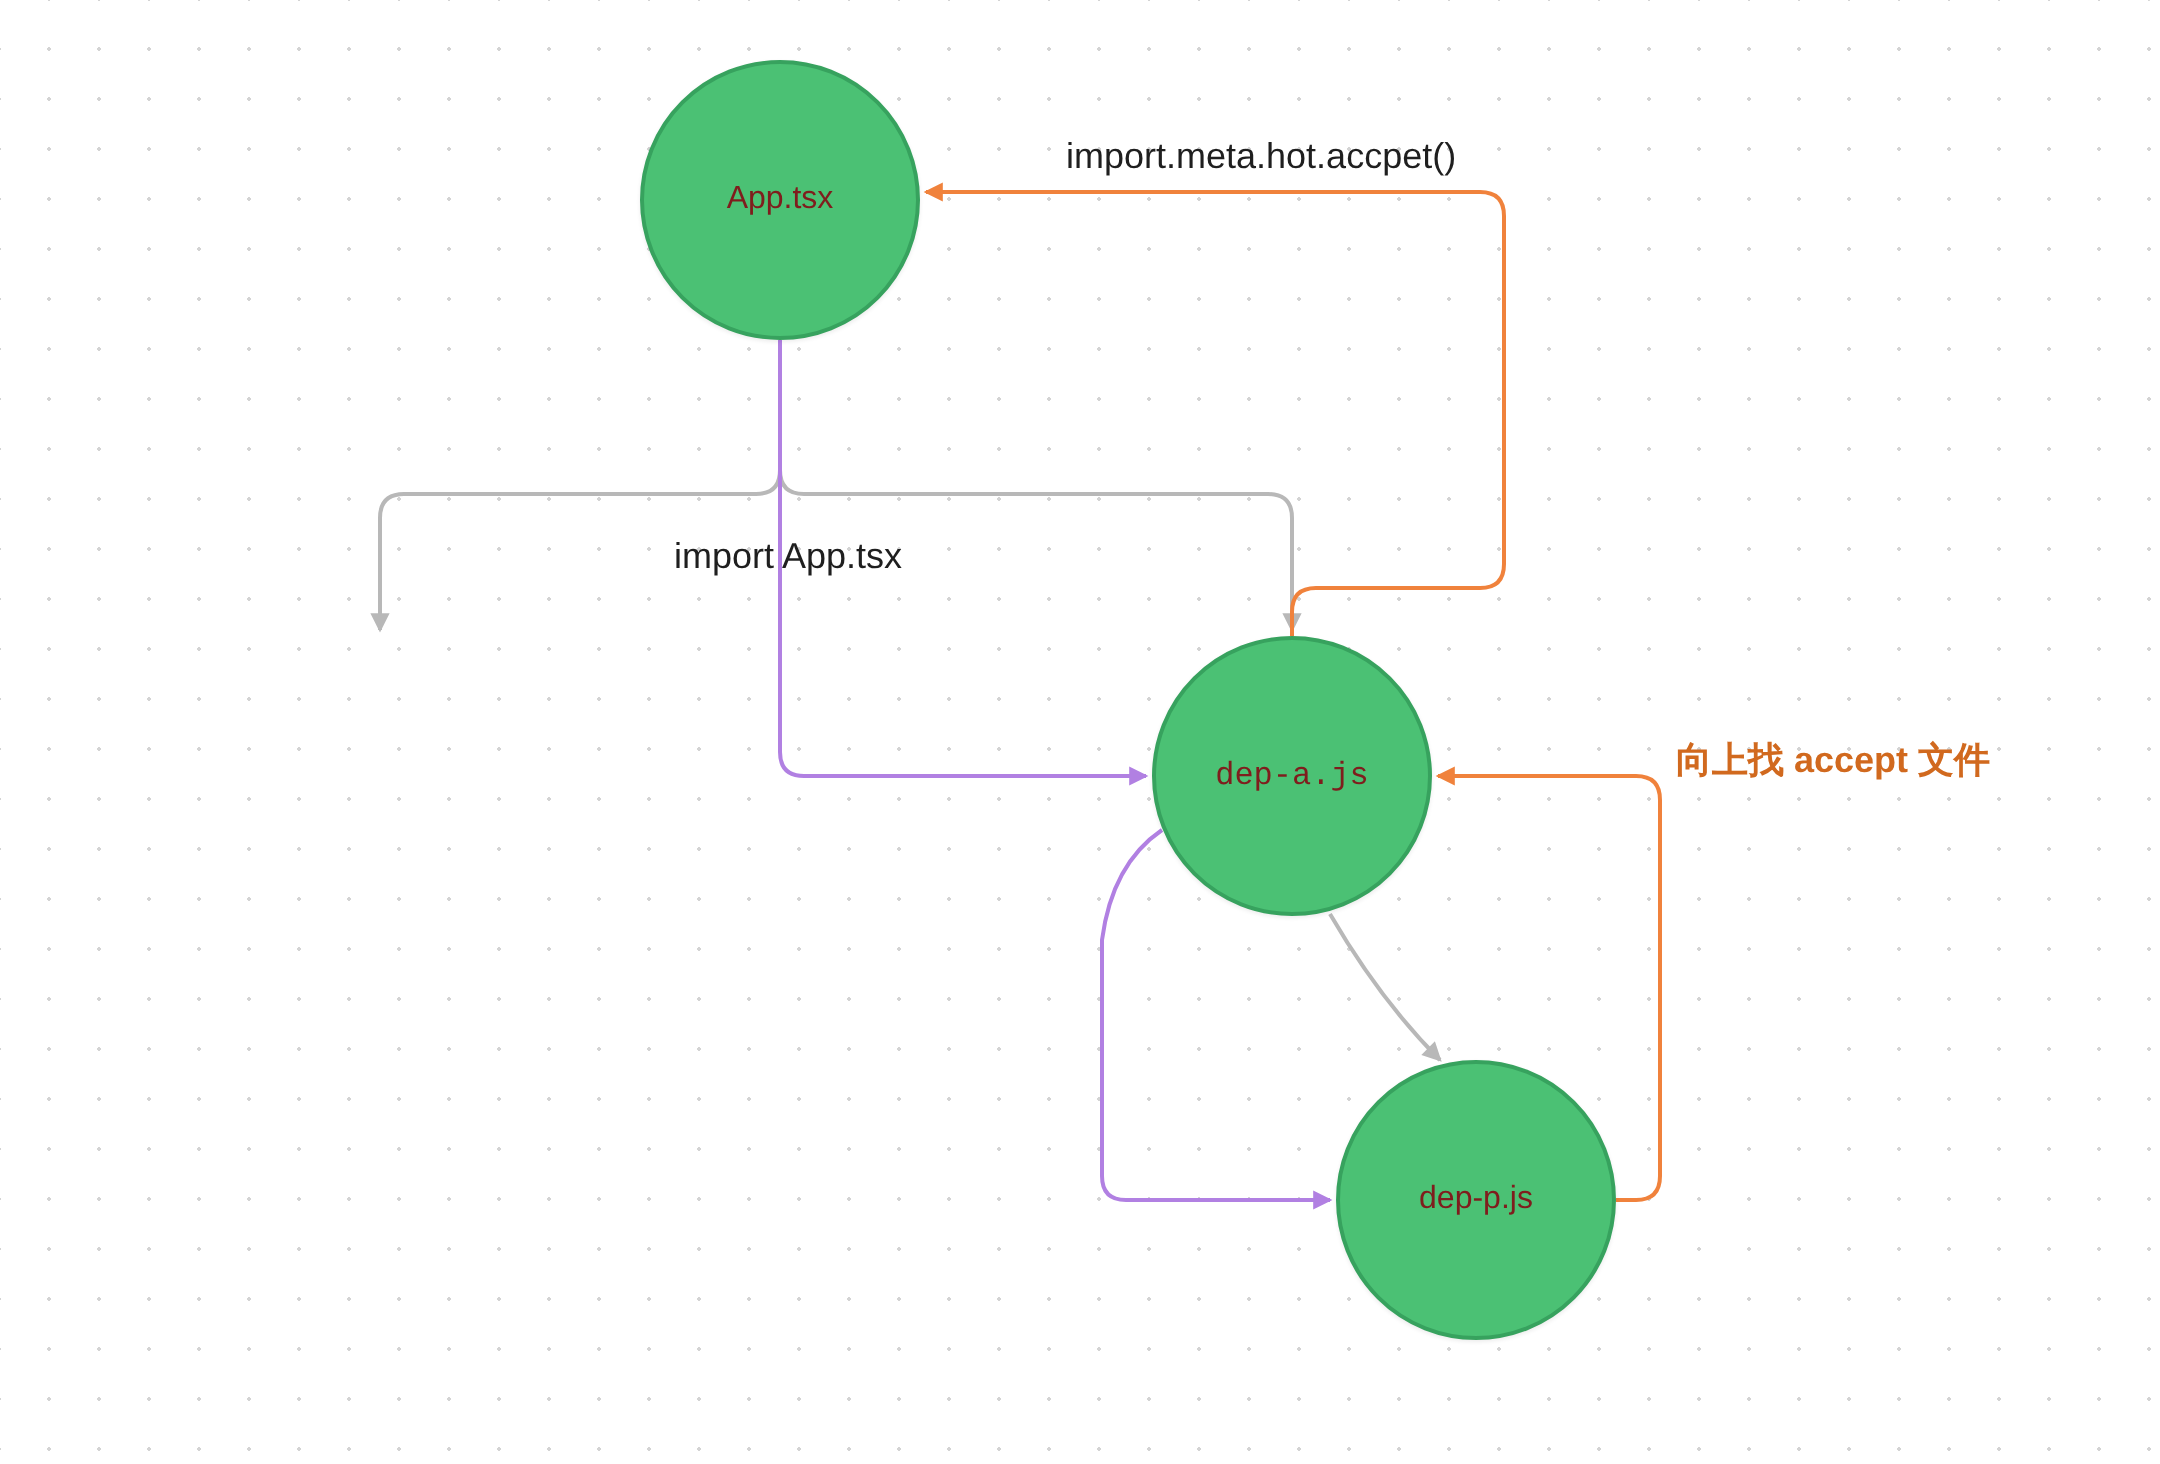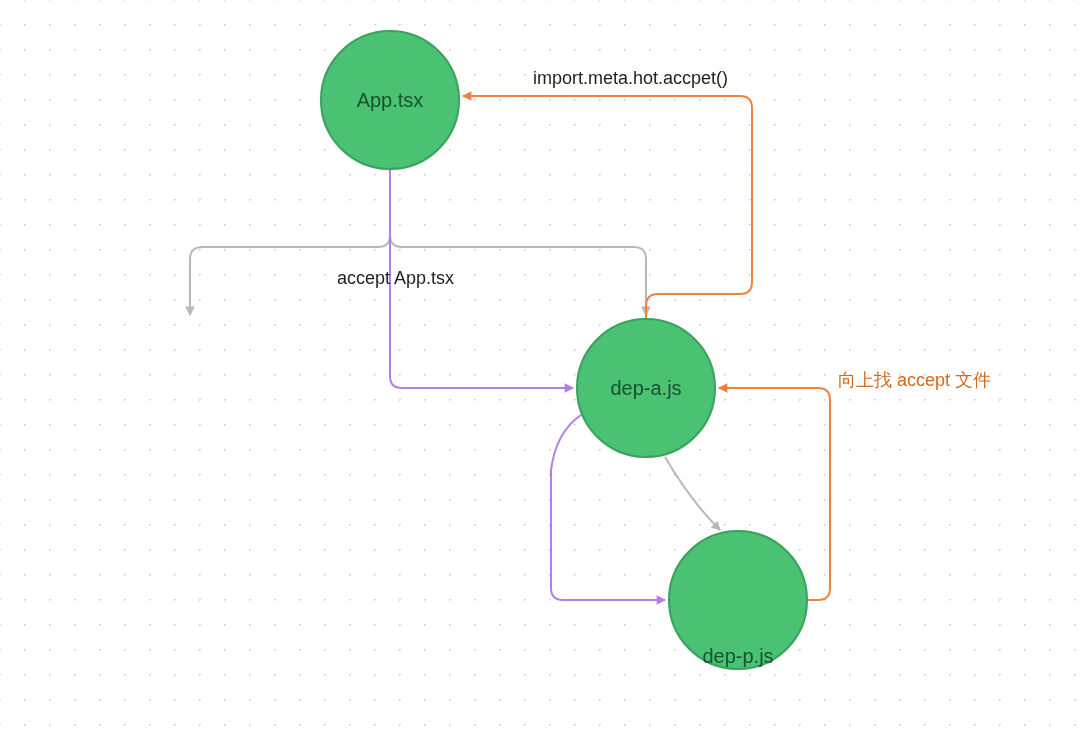--- a/index.html
+++ b/index.html
@@ -27,22 +27,22 @@
     pointer-events: none;
   }
   .node {
     position: absolute;
     width: 140px;
     height: 140px;
     border-radius: 50%;
     display: flex;
     align-items: center;
     justify-content: center;
-    color: #14532d;
-    font-size: 20px;
+    color: #7f1d1d;
+    font-size: 16px;
     box-sizing: border-box;
     box-shadow: 0 1px 2px rgba(0,0,0,0.08);
   }
   .label {
     position: absolute;
     font-size: 18px;
     color: #1f1f1f;
     white-space: nowrap;
   }
   .label.orange { color: #d1691e; }
@@ -78,33 +78,33 @@
     <path d="M808 600 L818 600 Q830 600 830 588 L830 400 Q830 388 818 388 L719 388" fill="none" stroke="#f0823c" stroke-width="2" marker-end="url(#arrow-orange)"></path>
 
     <path d="M646 318 L646 306 Q646 294 658 294 L740 294 Q752 294 752 282 L752 108 Q752 96 740 96 L463 96" fill="none" stroke="#f0823c" stroke-width="2" marker-end="url(#arrow-orange)"></path>
   </svg>
 
   <div class="node" style="left:320px; top:30px; background:#4bc174; border:2px solid #37a25e;">
     <span>App.tsx</span>
   </div>
 
 
-  <div class="node" style="left:576px; top:318px; background:#4bc174; border:2px solid #37a25e;">
+  <div class="node" style="left:576px; top:318px; background:#4bc174; border:2px solid #37a25e;font-family:Liberation Mono, monospace;">
     <span>dep-a.js</span>
   </div>
 
-  <div class="node" style="left:668px; top:530px; background:#4bc174; border:2px solid #37a25e;align-items:flex-end;">
+  <div class="node" style="left:668px; top:530px; background:#4bc174; border:2px solid #37a25e;">
     <span>dep-p.js</span>
   </div>
 
   <div class="label" style="left:533px; top:68px;">
     <span>import.meta.hot.accpet()</span>
   </div>
 
   <div class="label" style="left:337px; top:268px;">
-    <span>accept App.tsx</span>
+    <span>import App.tsx</span>
   </div>
 
-  <div class="label orange" style="left:838px; top:368px;">
+  <div class="label orange" style="left:838px; top:368px;font-weight:bold;">
     <span>向上找 accept 文件</span>
   </div>
 
 </div>
 
 </body></html>

